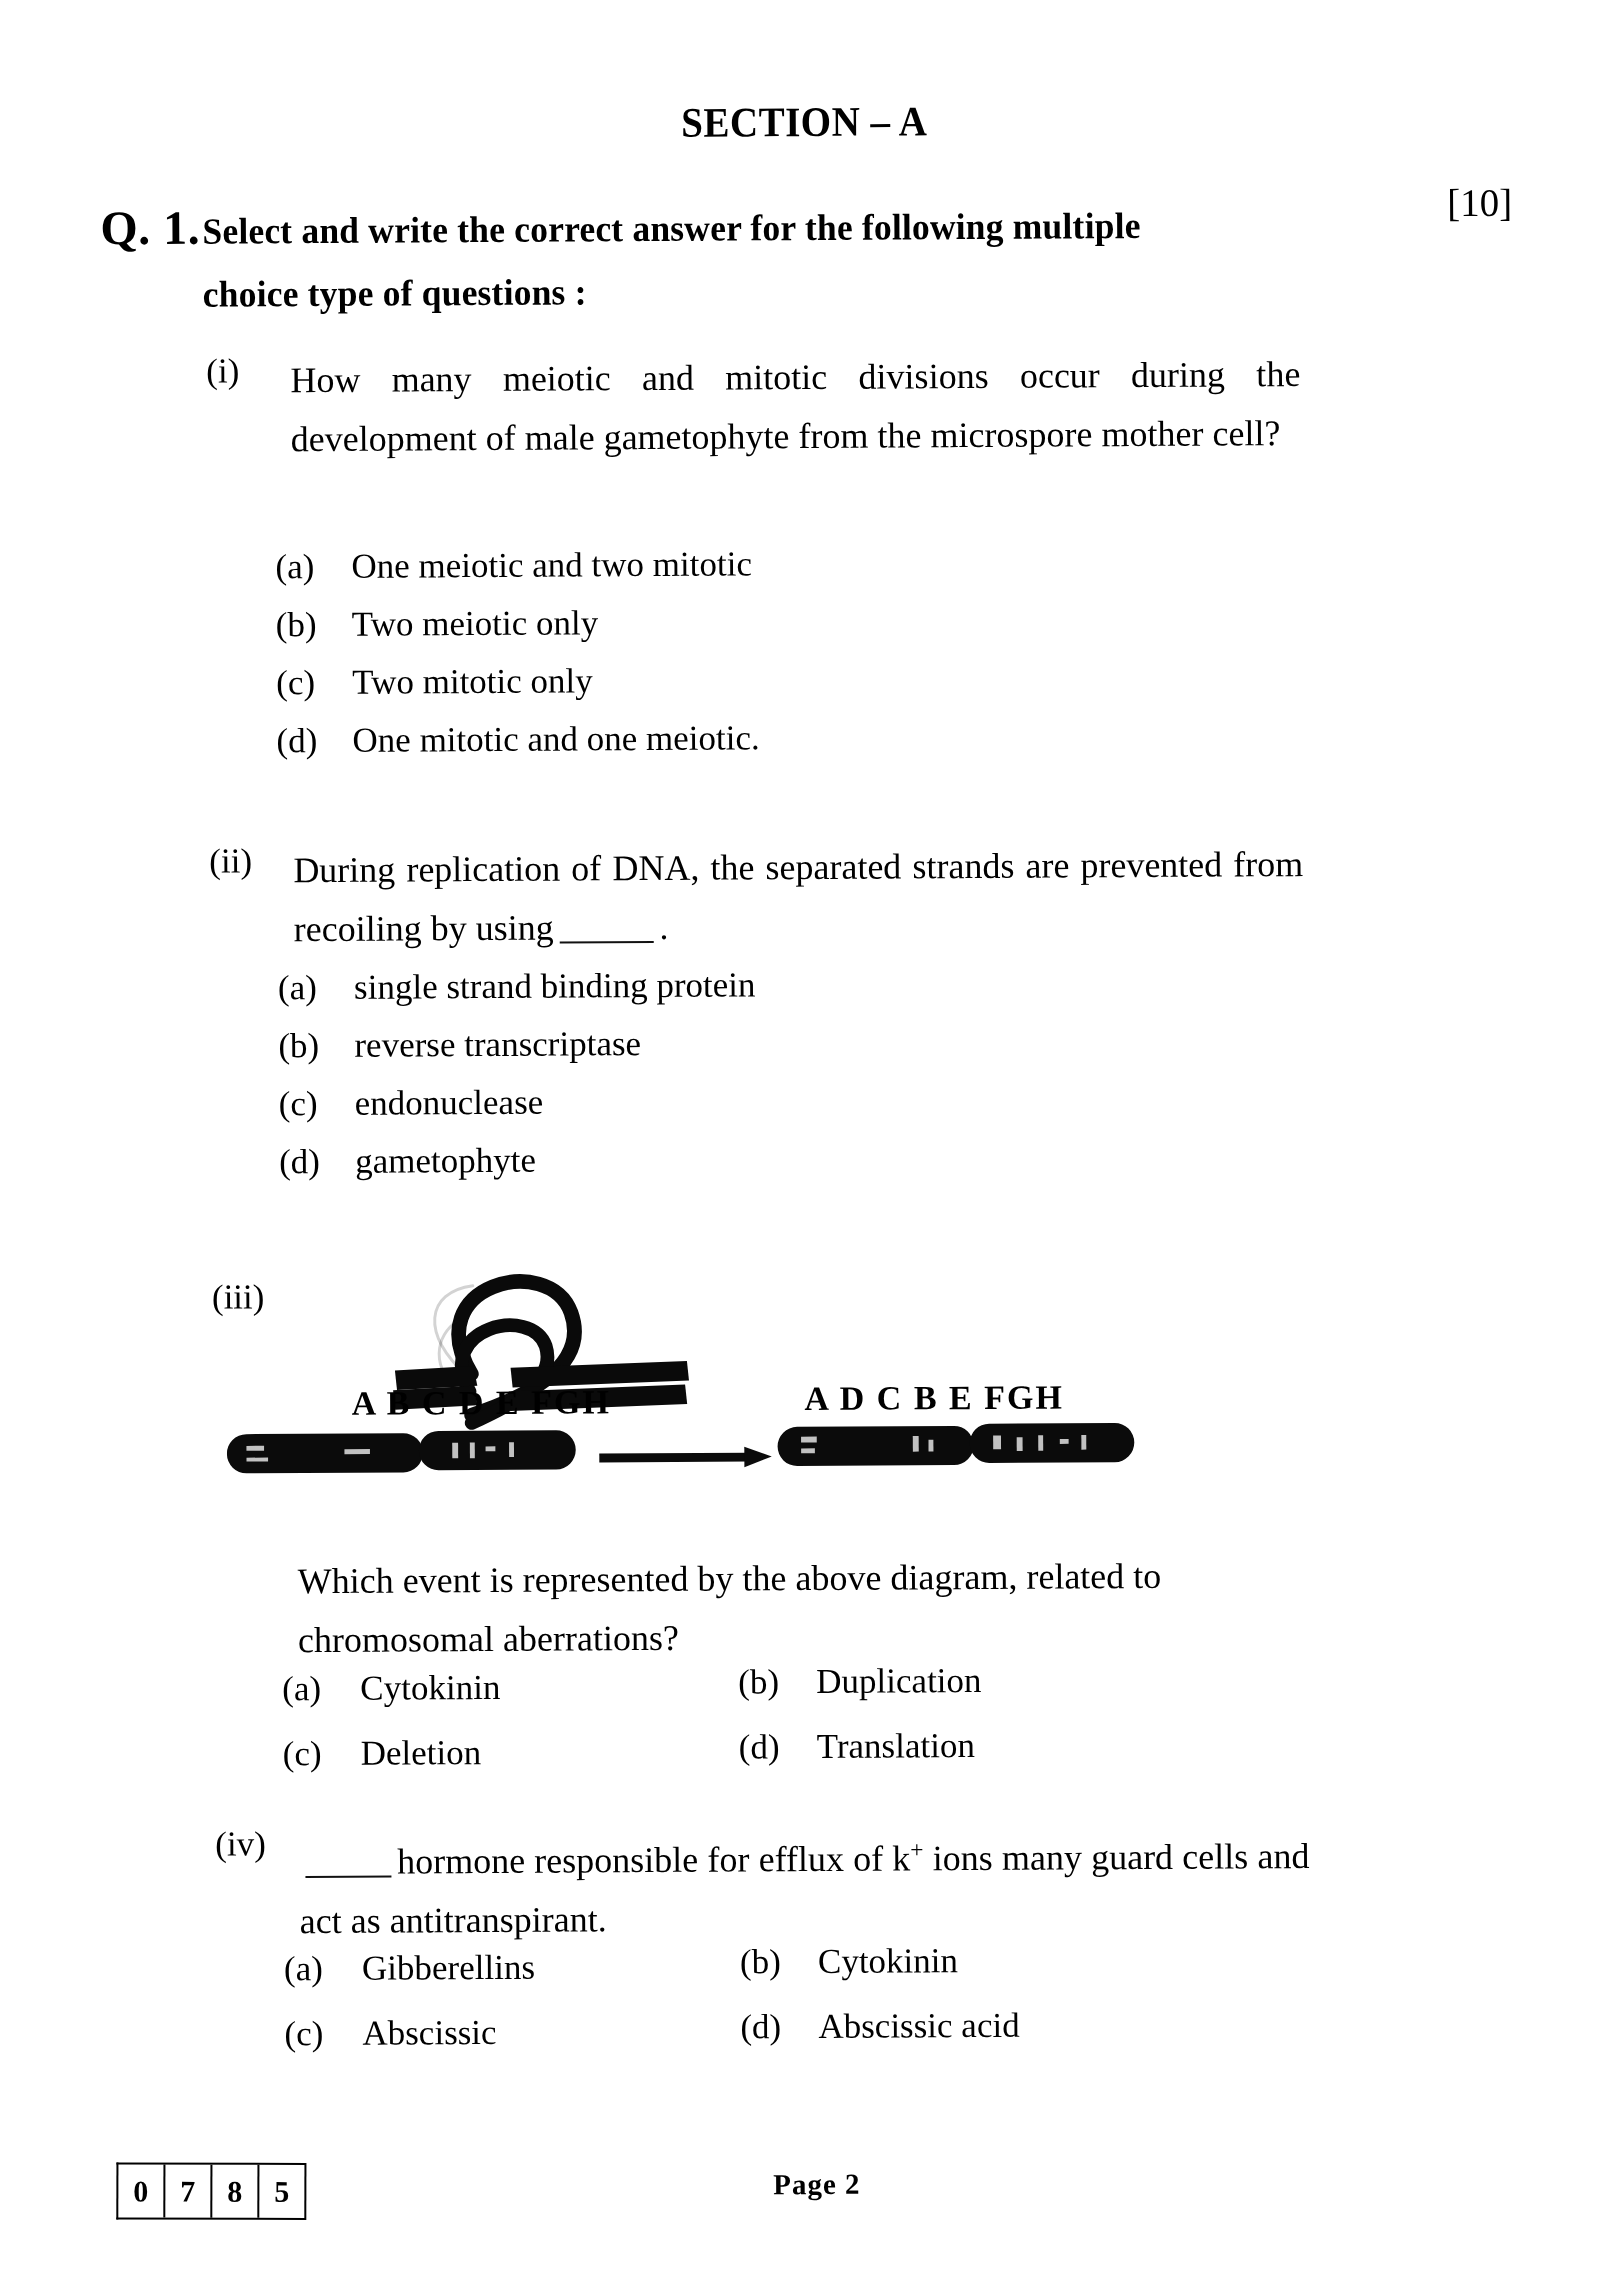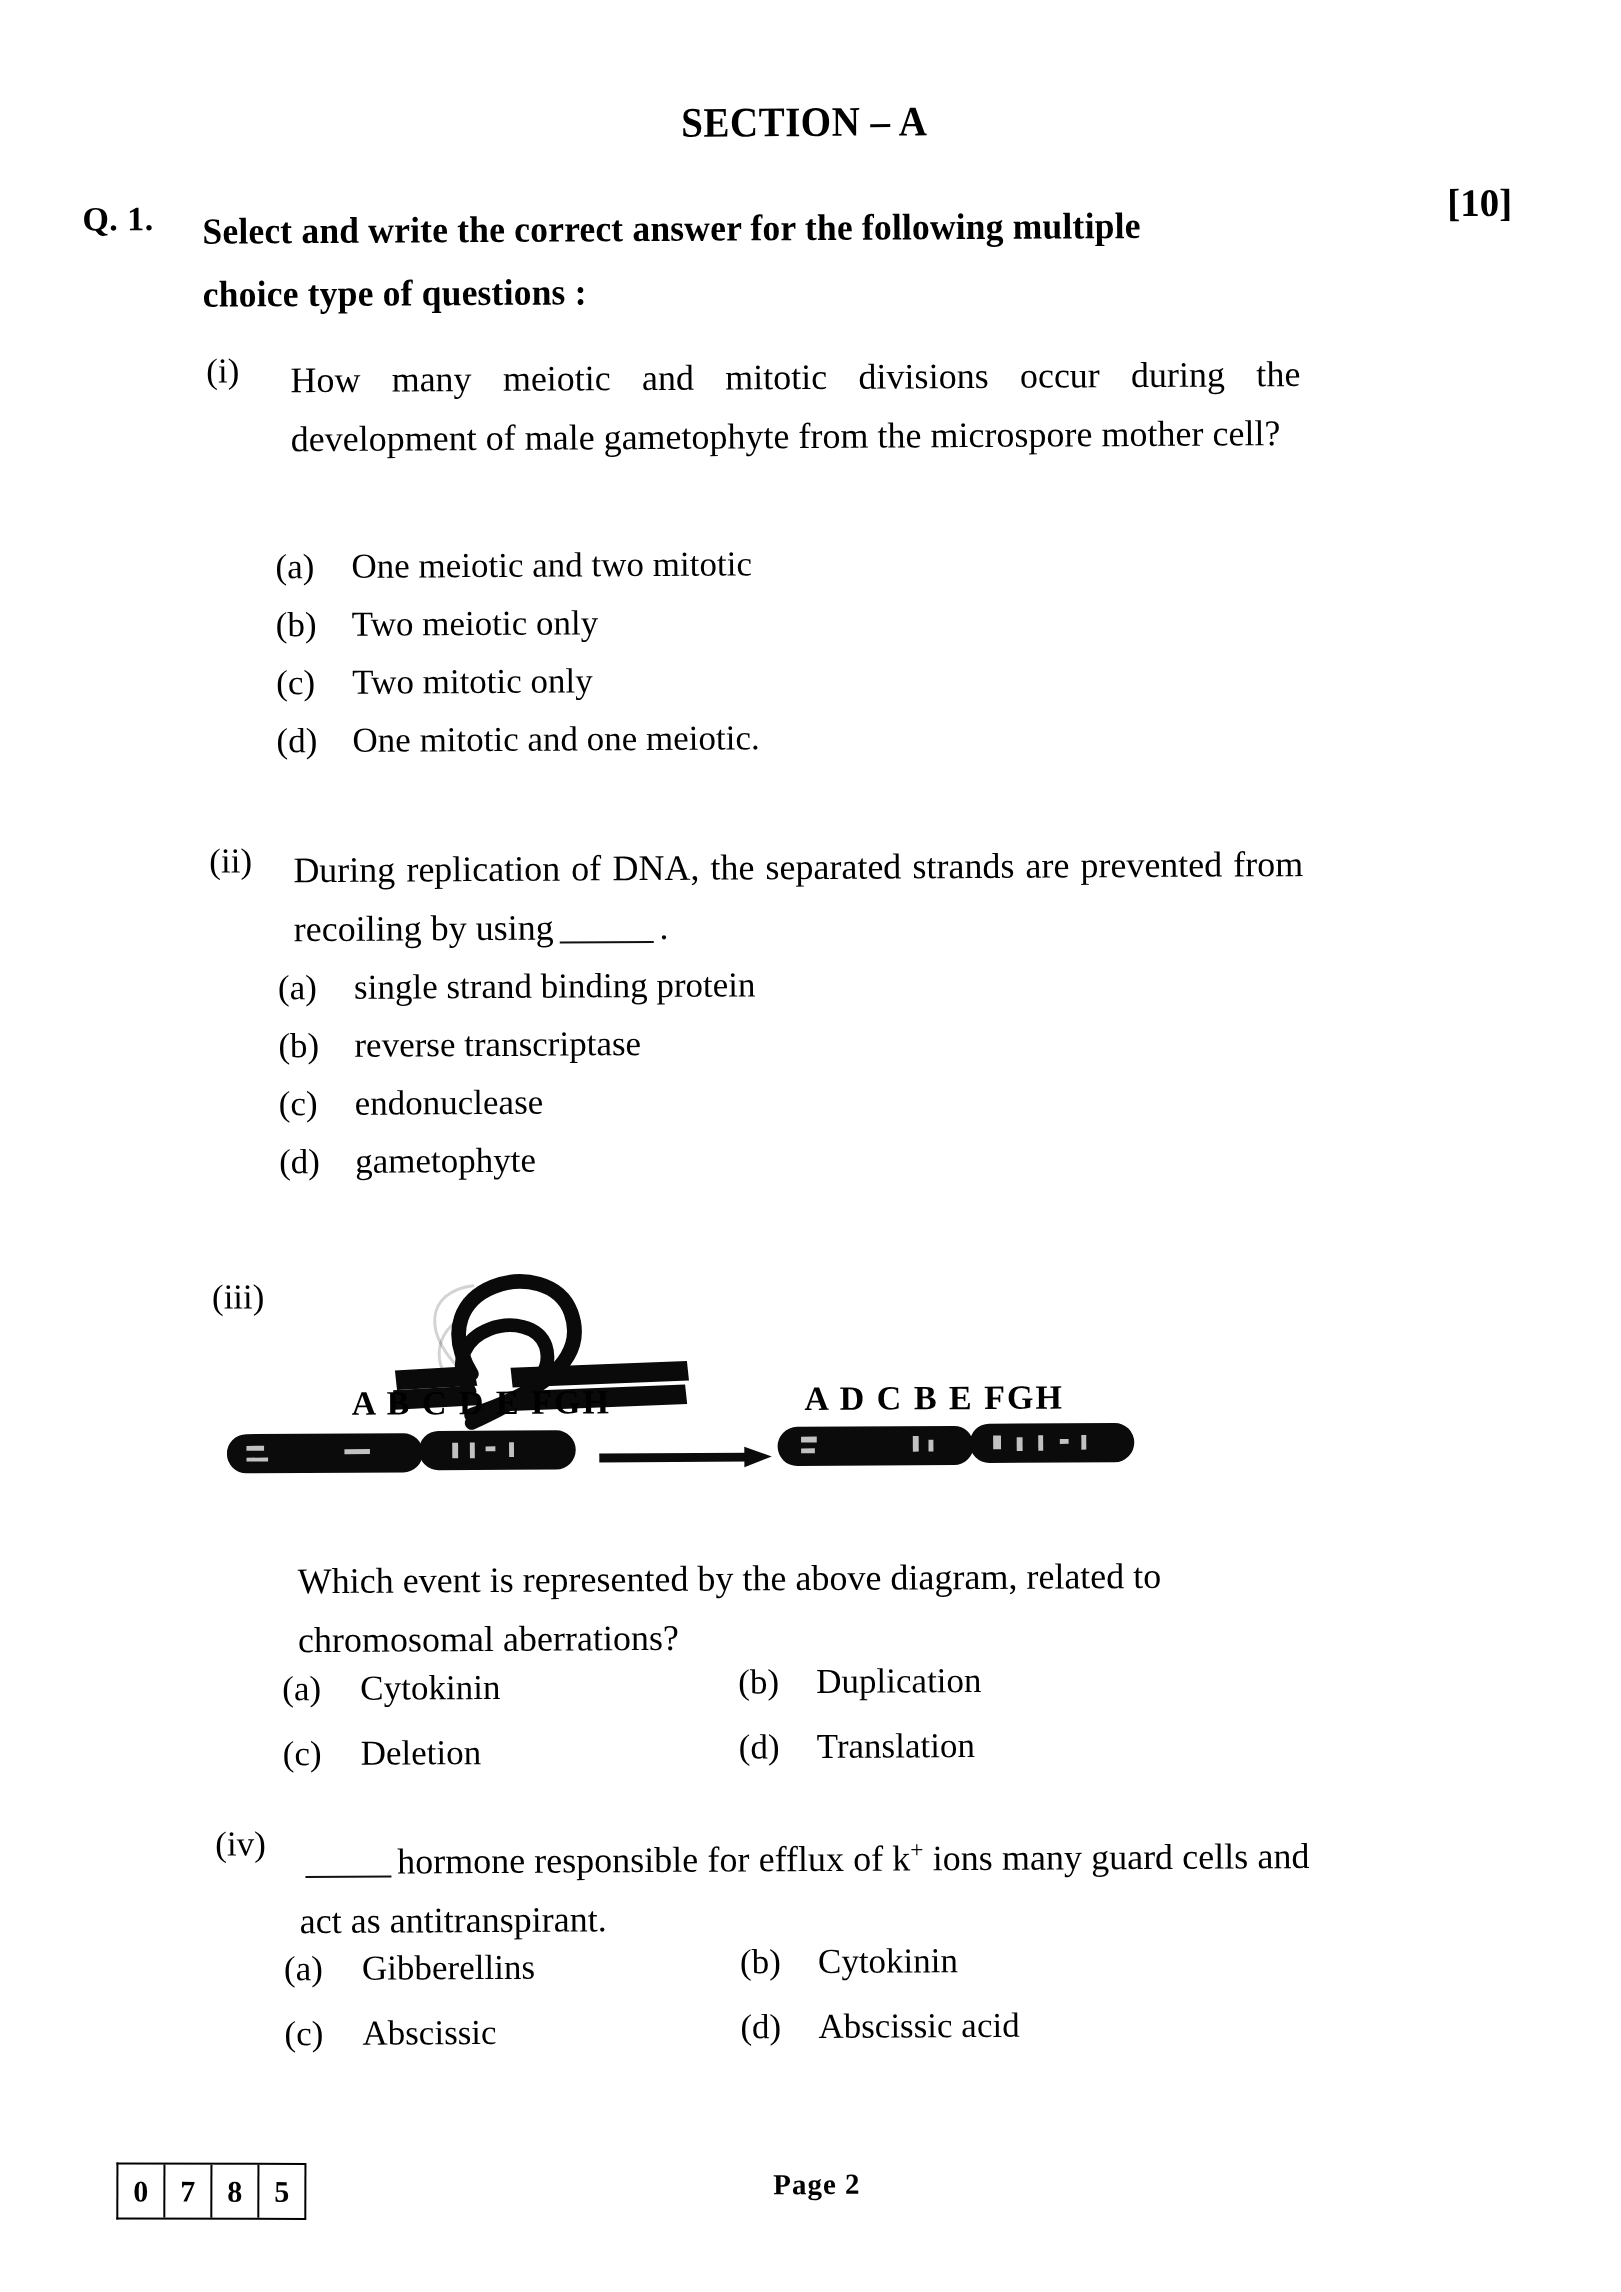--- a/index.html
+++ b/index.html
@@ -38,38 +38,38 @@
     font-size: 42px;
     letter-spacing: 0.5px;
     transform: scaleX(0.93);
   }
 
   
   .marks {
     position: absolute;
     right: 103px;
     top: 184px;
-    font-weight: bold;
+    font-weight: normal;
     font-size: 39px;
     font-family: "Liberation Serif", "DejaVu Serif", serif;
   }
 
   
   .qrow {
     position: absolute;
     left: 88px;
     top: 196px;
     width: 1274px;
   }
   .qnum {
     position: absolute;
-    left: 0;
-    top: 0;
-    font-weight: bold;
-    font-size: 34px;
+    left: 18px;
+    top: 0;
+    font-weight: bold;
+    font-size: 48px;
     letter-spacing: 0.5px;
   }
   .qstem {
     position: absolute;
     left: 120px;
     top: 0;
     width: 1059px;
     font-weight: bold;
     font-size: 37px;
     line-height: 63px;

